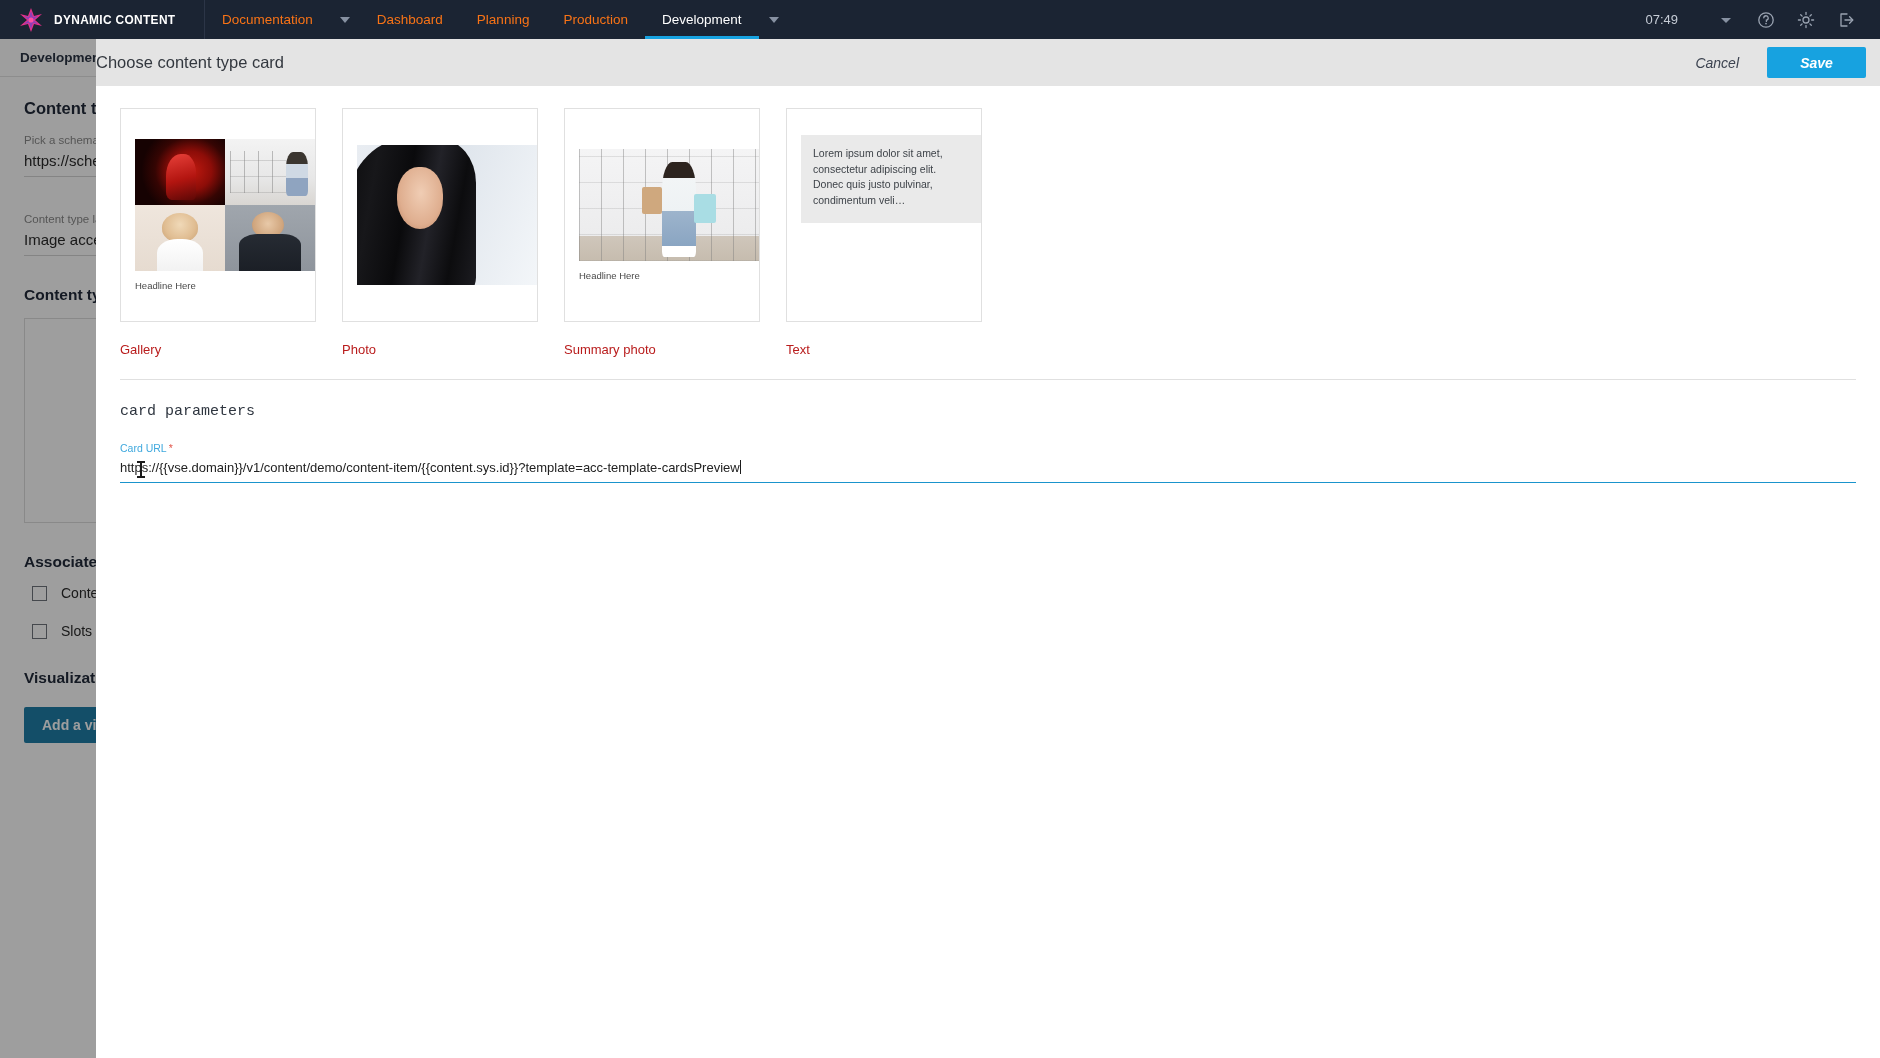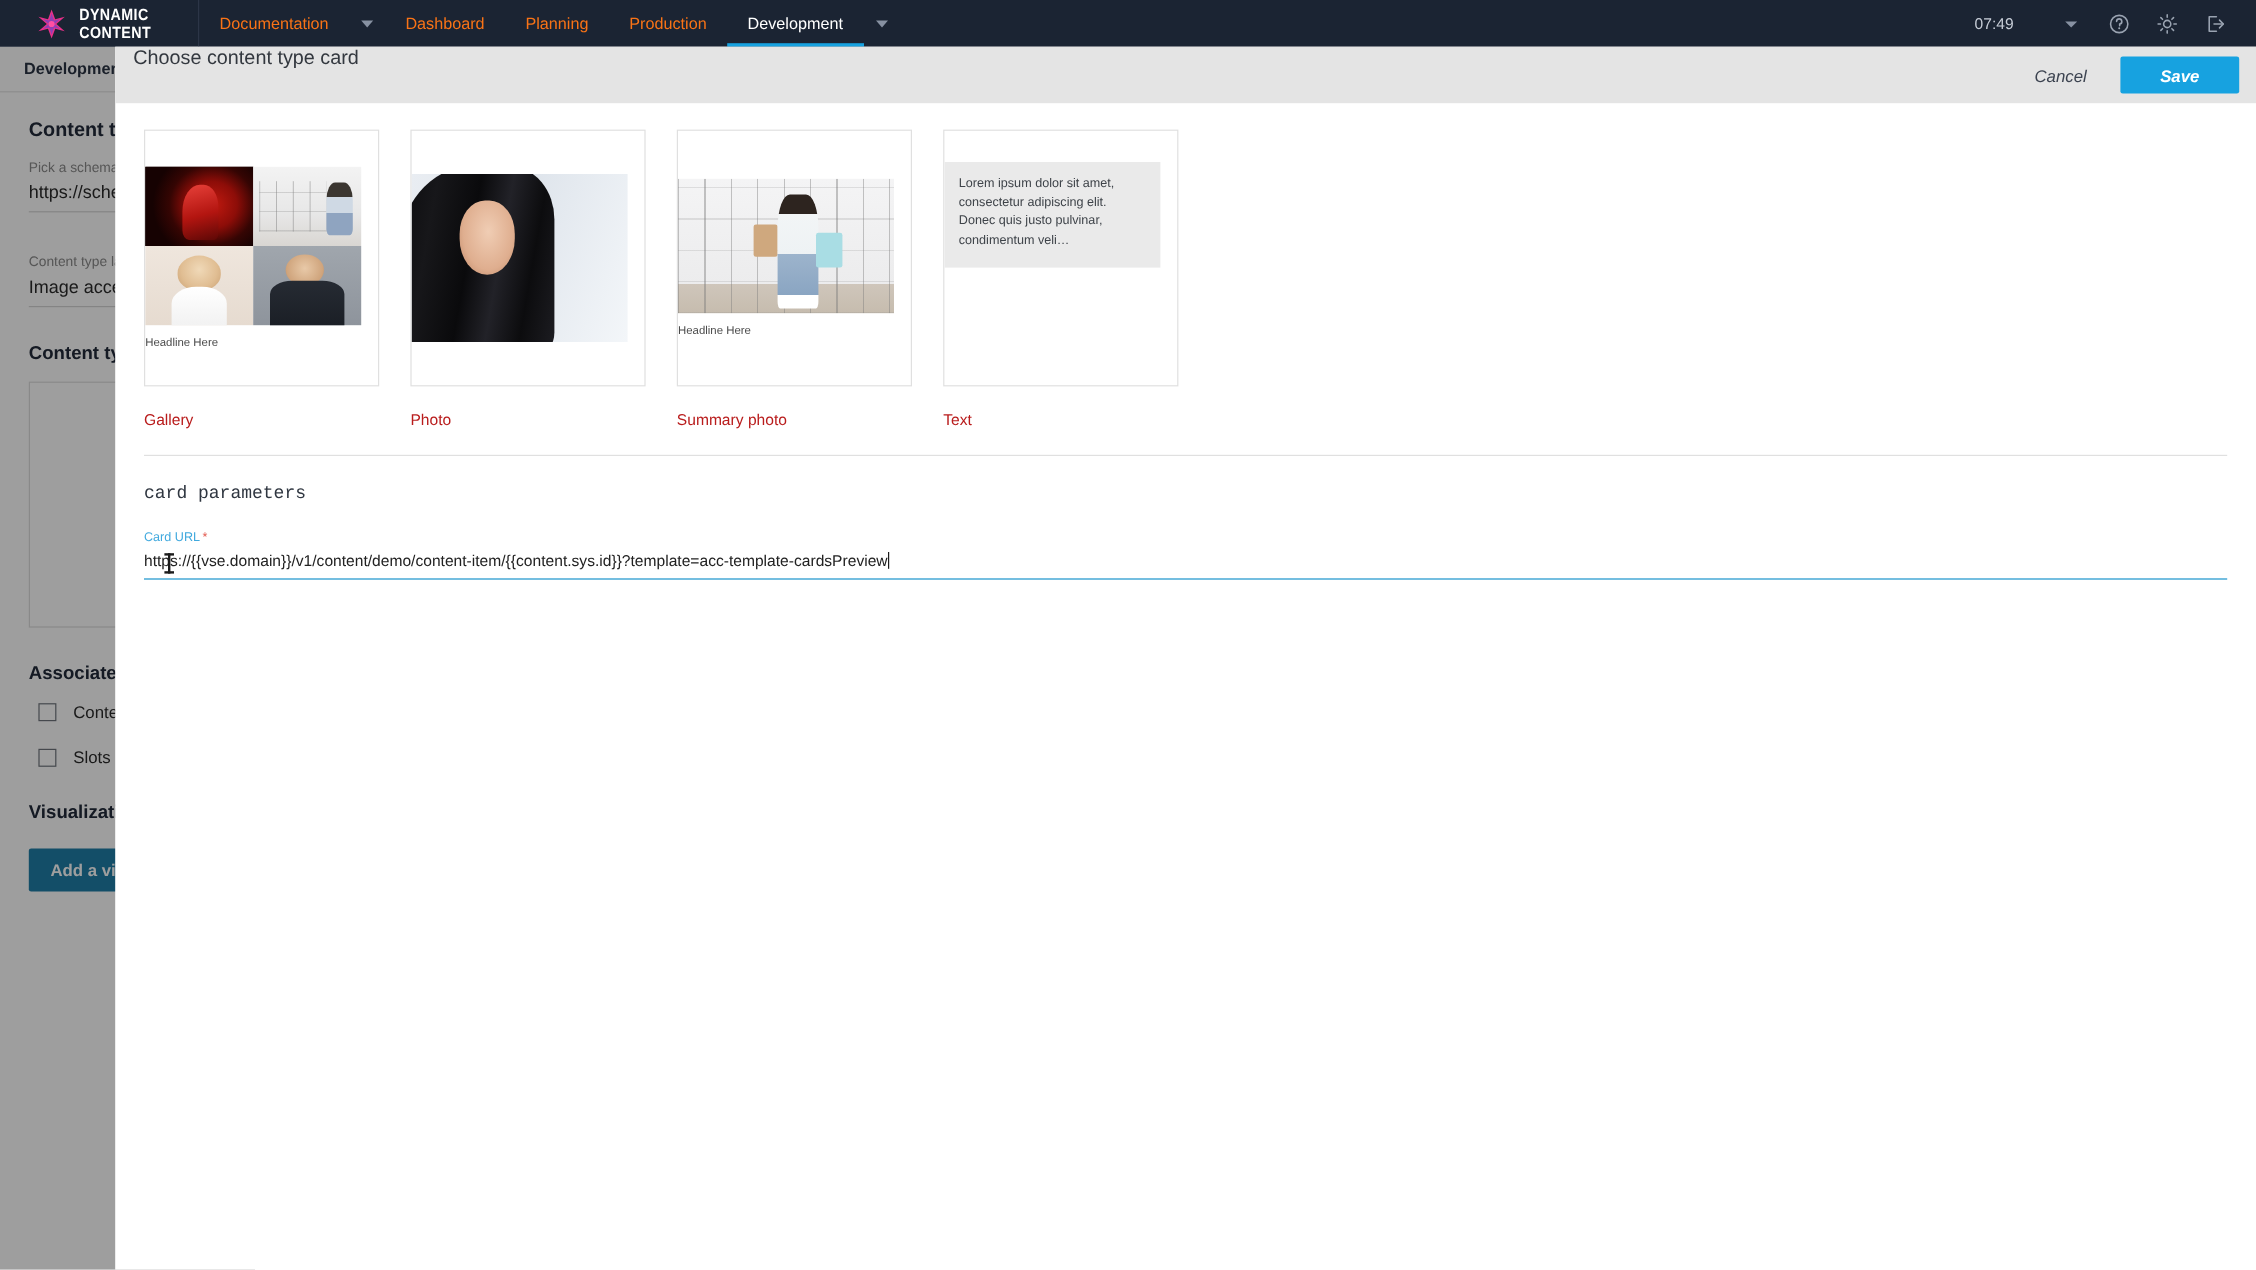--- a/index.html
+++ b/index.html
@@ -13,22 +13,22 @@
   
   .topnav {
     position: absolute; top: 0; left: 0;
     width: 1880px; height: 39px;
     background: #1b2433;
     display: flex; align-items: center;
     z-index: 5;
   }
   .brand {
     display: flex; align-items: center;
-    width: 166px; height: 39px;
-    padding-left: 30px;
+    width: 205px; height: 39px;
+    padding-left: 18px;
     border-right: 1px solid #2c3547;
   }
   .logo-mark {
     width: 26px; height: 26px;
     position: relative; margin-right: 10px;
     flex: 0 0 auto;
   }
   .brand-text {
     color: #ffffff; font-size: 13.5px;
     font-weight: bold; letter-spacing: 0.4px;
@@ -122,22 +122,22 @@
   
   .modal {
     position: absolute; top: 39px; left: 96px;
     width: 1784px; height: 1019px;
     background: #ffffff;
     z-index: 10;
     display: flex; flex-direction: column;
   }
   .modal-header {
     height: 47px; background: #e4e4e4;
-    display: flex; align-items: flex-start;
-    padding-left: 15px; flex: 0 0 auto;
+    display: flex; align-items: center;
+    flex: 0 0 auto;
   }
   .modal-title { font-size: 16.5px; color: #33383f; }
   .modal-actions { margin-left: auto; display: flex; align-items: center; height: 47px; font-style: italic; }
   .btn-cancel {
     font-size: 14px; color: #3c4350;
     padding: 0 22px; height: 47px;
     display: flex; align-items: center;
   }
   .btn-save {
     background: #17a2e0; color: #ffffff;
@@ -147,21 +147,21 @@
     border-radius: 2px;
   }
   .modal-body { flex: 1 1 auto; padding: 22px 24px 0 24px; }
 
   
   .cardgrid { display: flex; gap: 10px; }
   .cardcol { width: 212px; }
   .cardtile {
     width: 196px; height: 214px;
     border: 1px solid #e0e0e0; background: #ffffff;
-    display: flex; align-items: center; justify-content: flex-start;
+    display: flex; align-items: center; justify-content: flex-end;
     overflow: hidden; position: relative;
   }
   .cardtile.selected { border: 2px solid #18a0e0; }
   .cardlabel { font-size: 13px; color: #b91c1c; margin-top: 20px; }
 
   
   .gal-wrap { width: 180px; }
   .gal-grid {
     width: 180px; height: 132px;
     display: grid; grid-template-columns: 1fr 1fr; grid-template-rows: 1fr 1fr;

